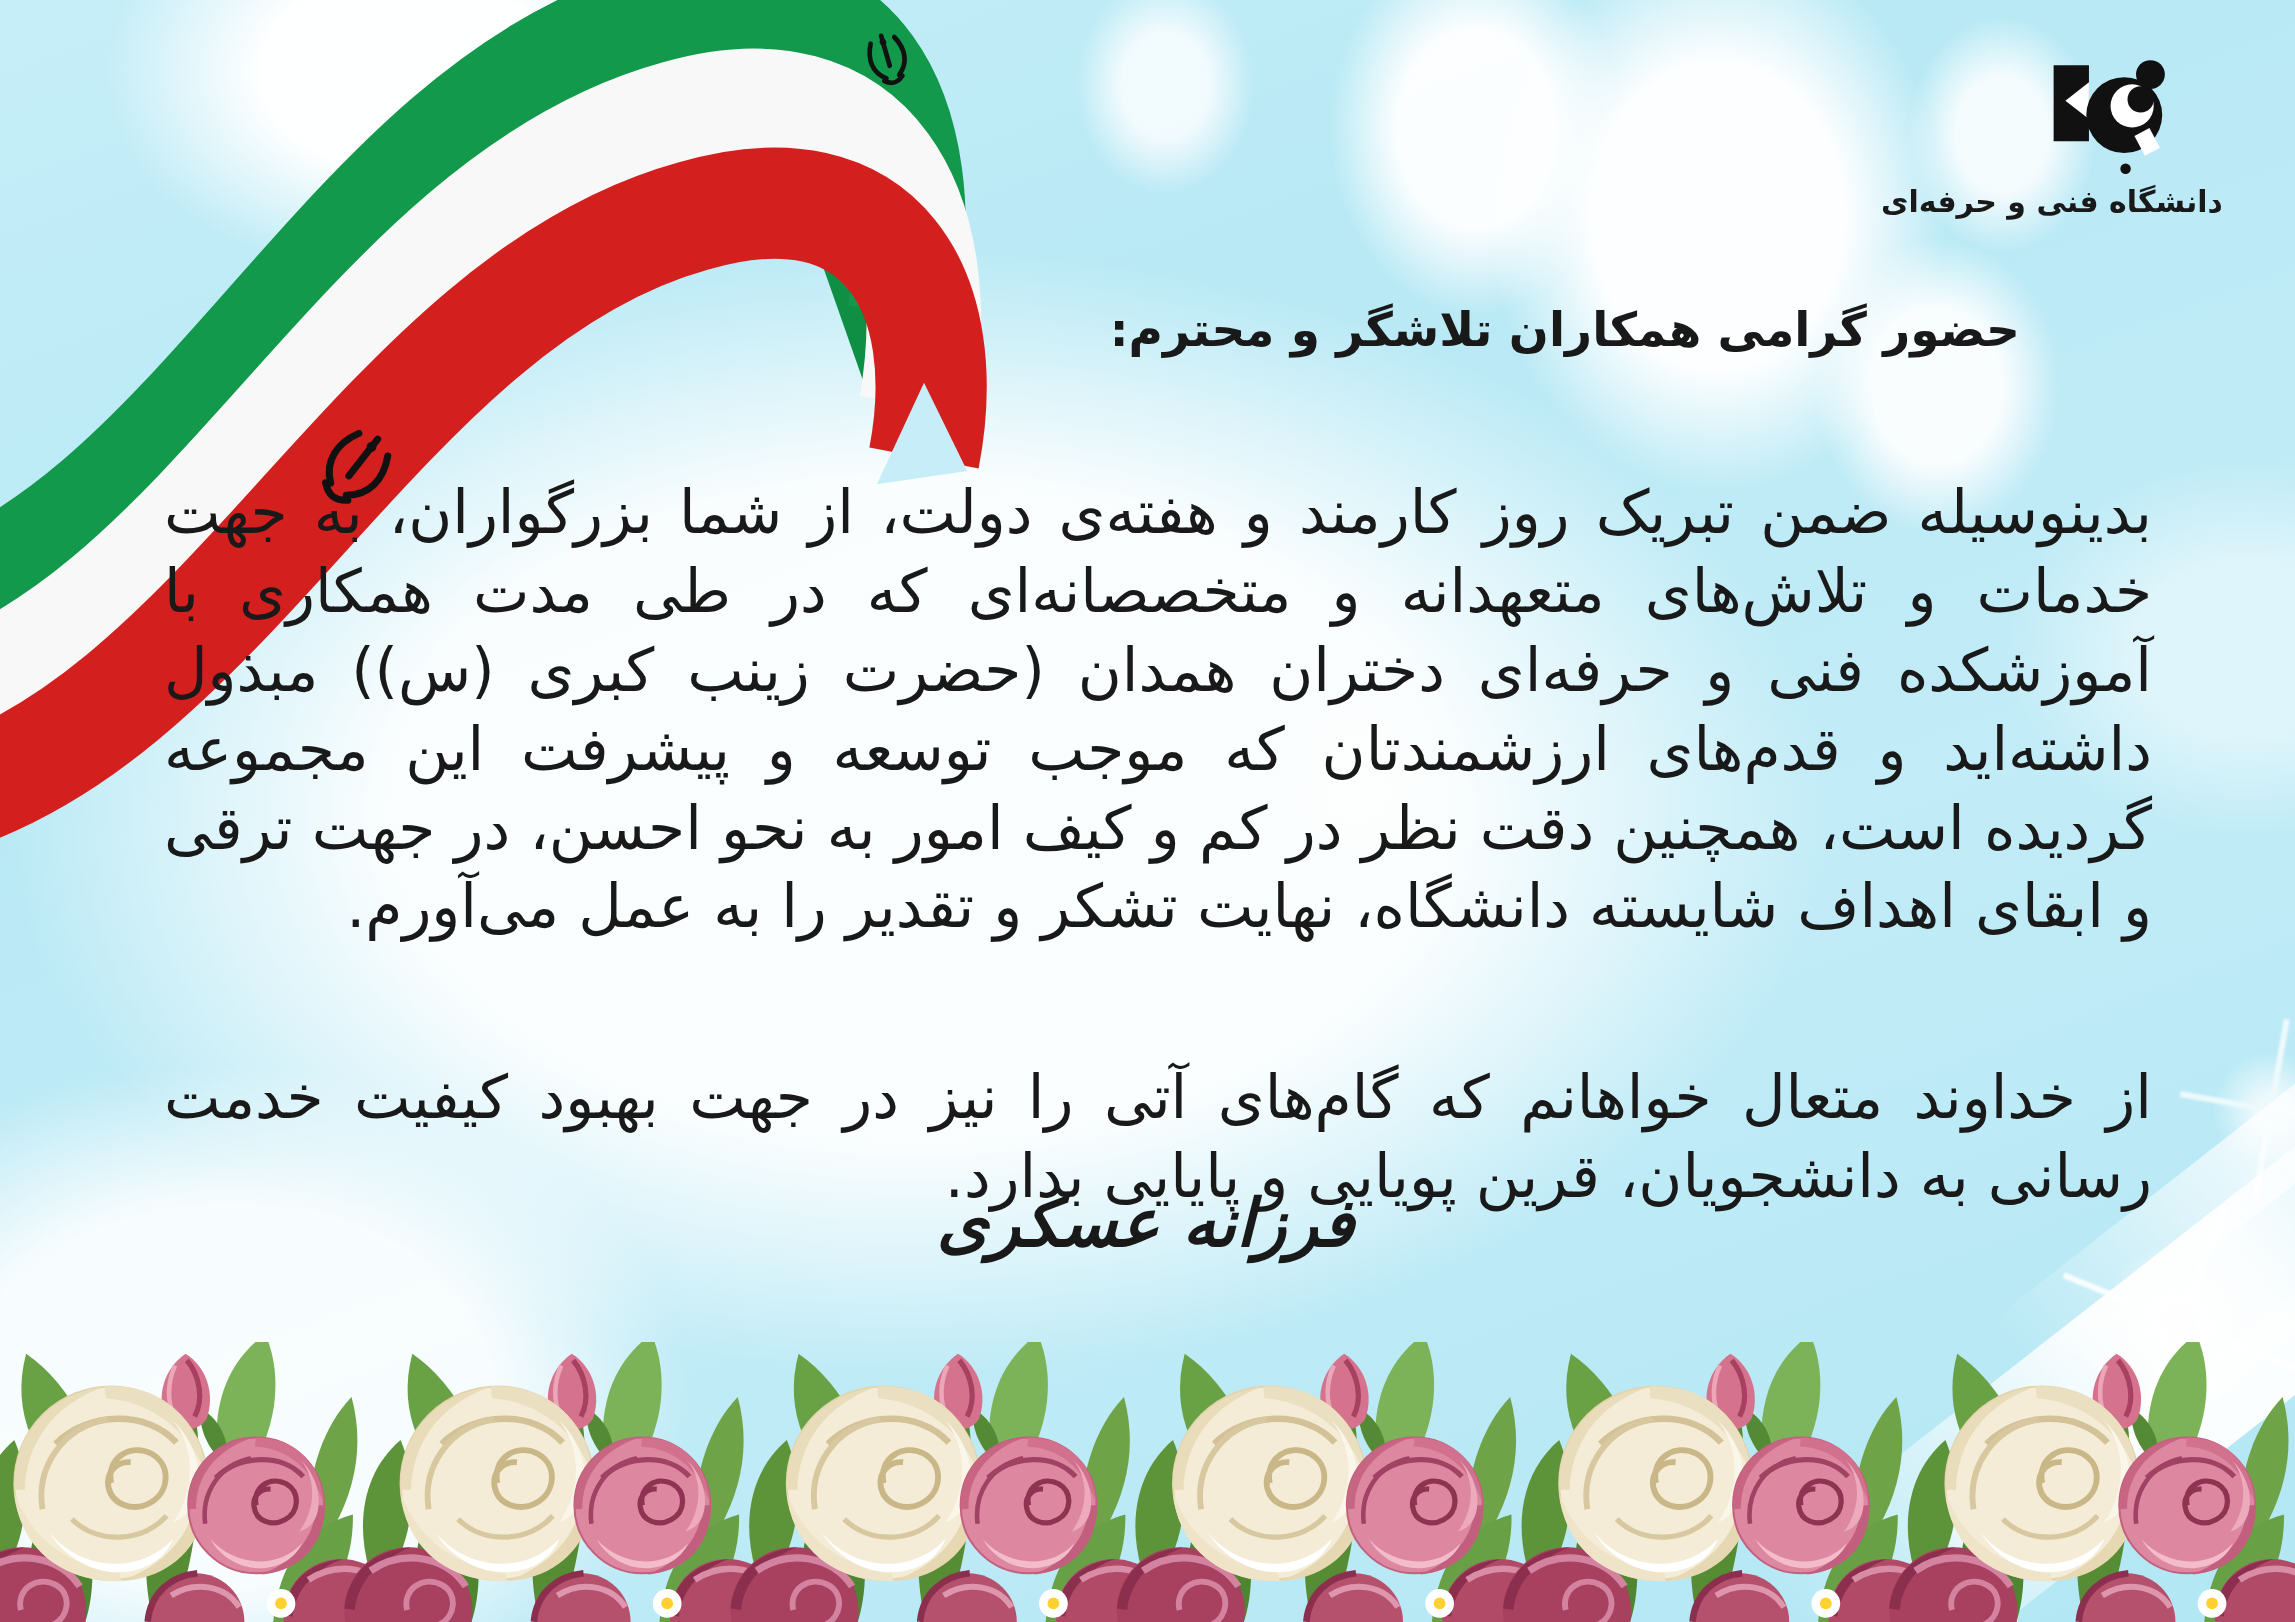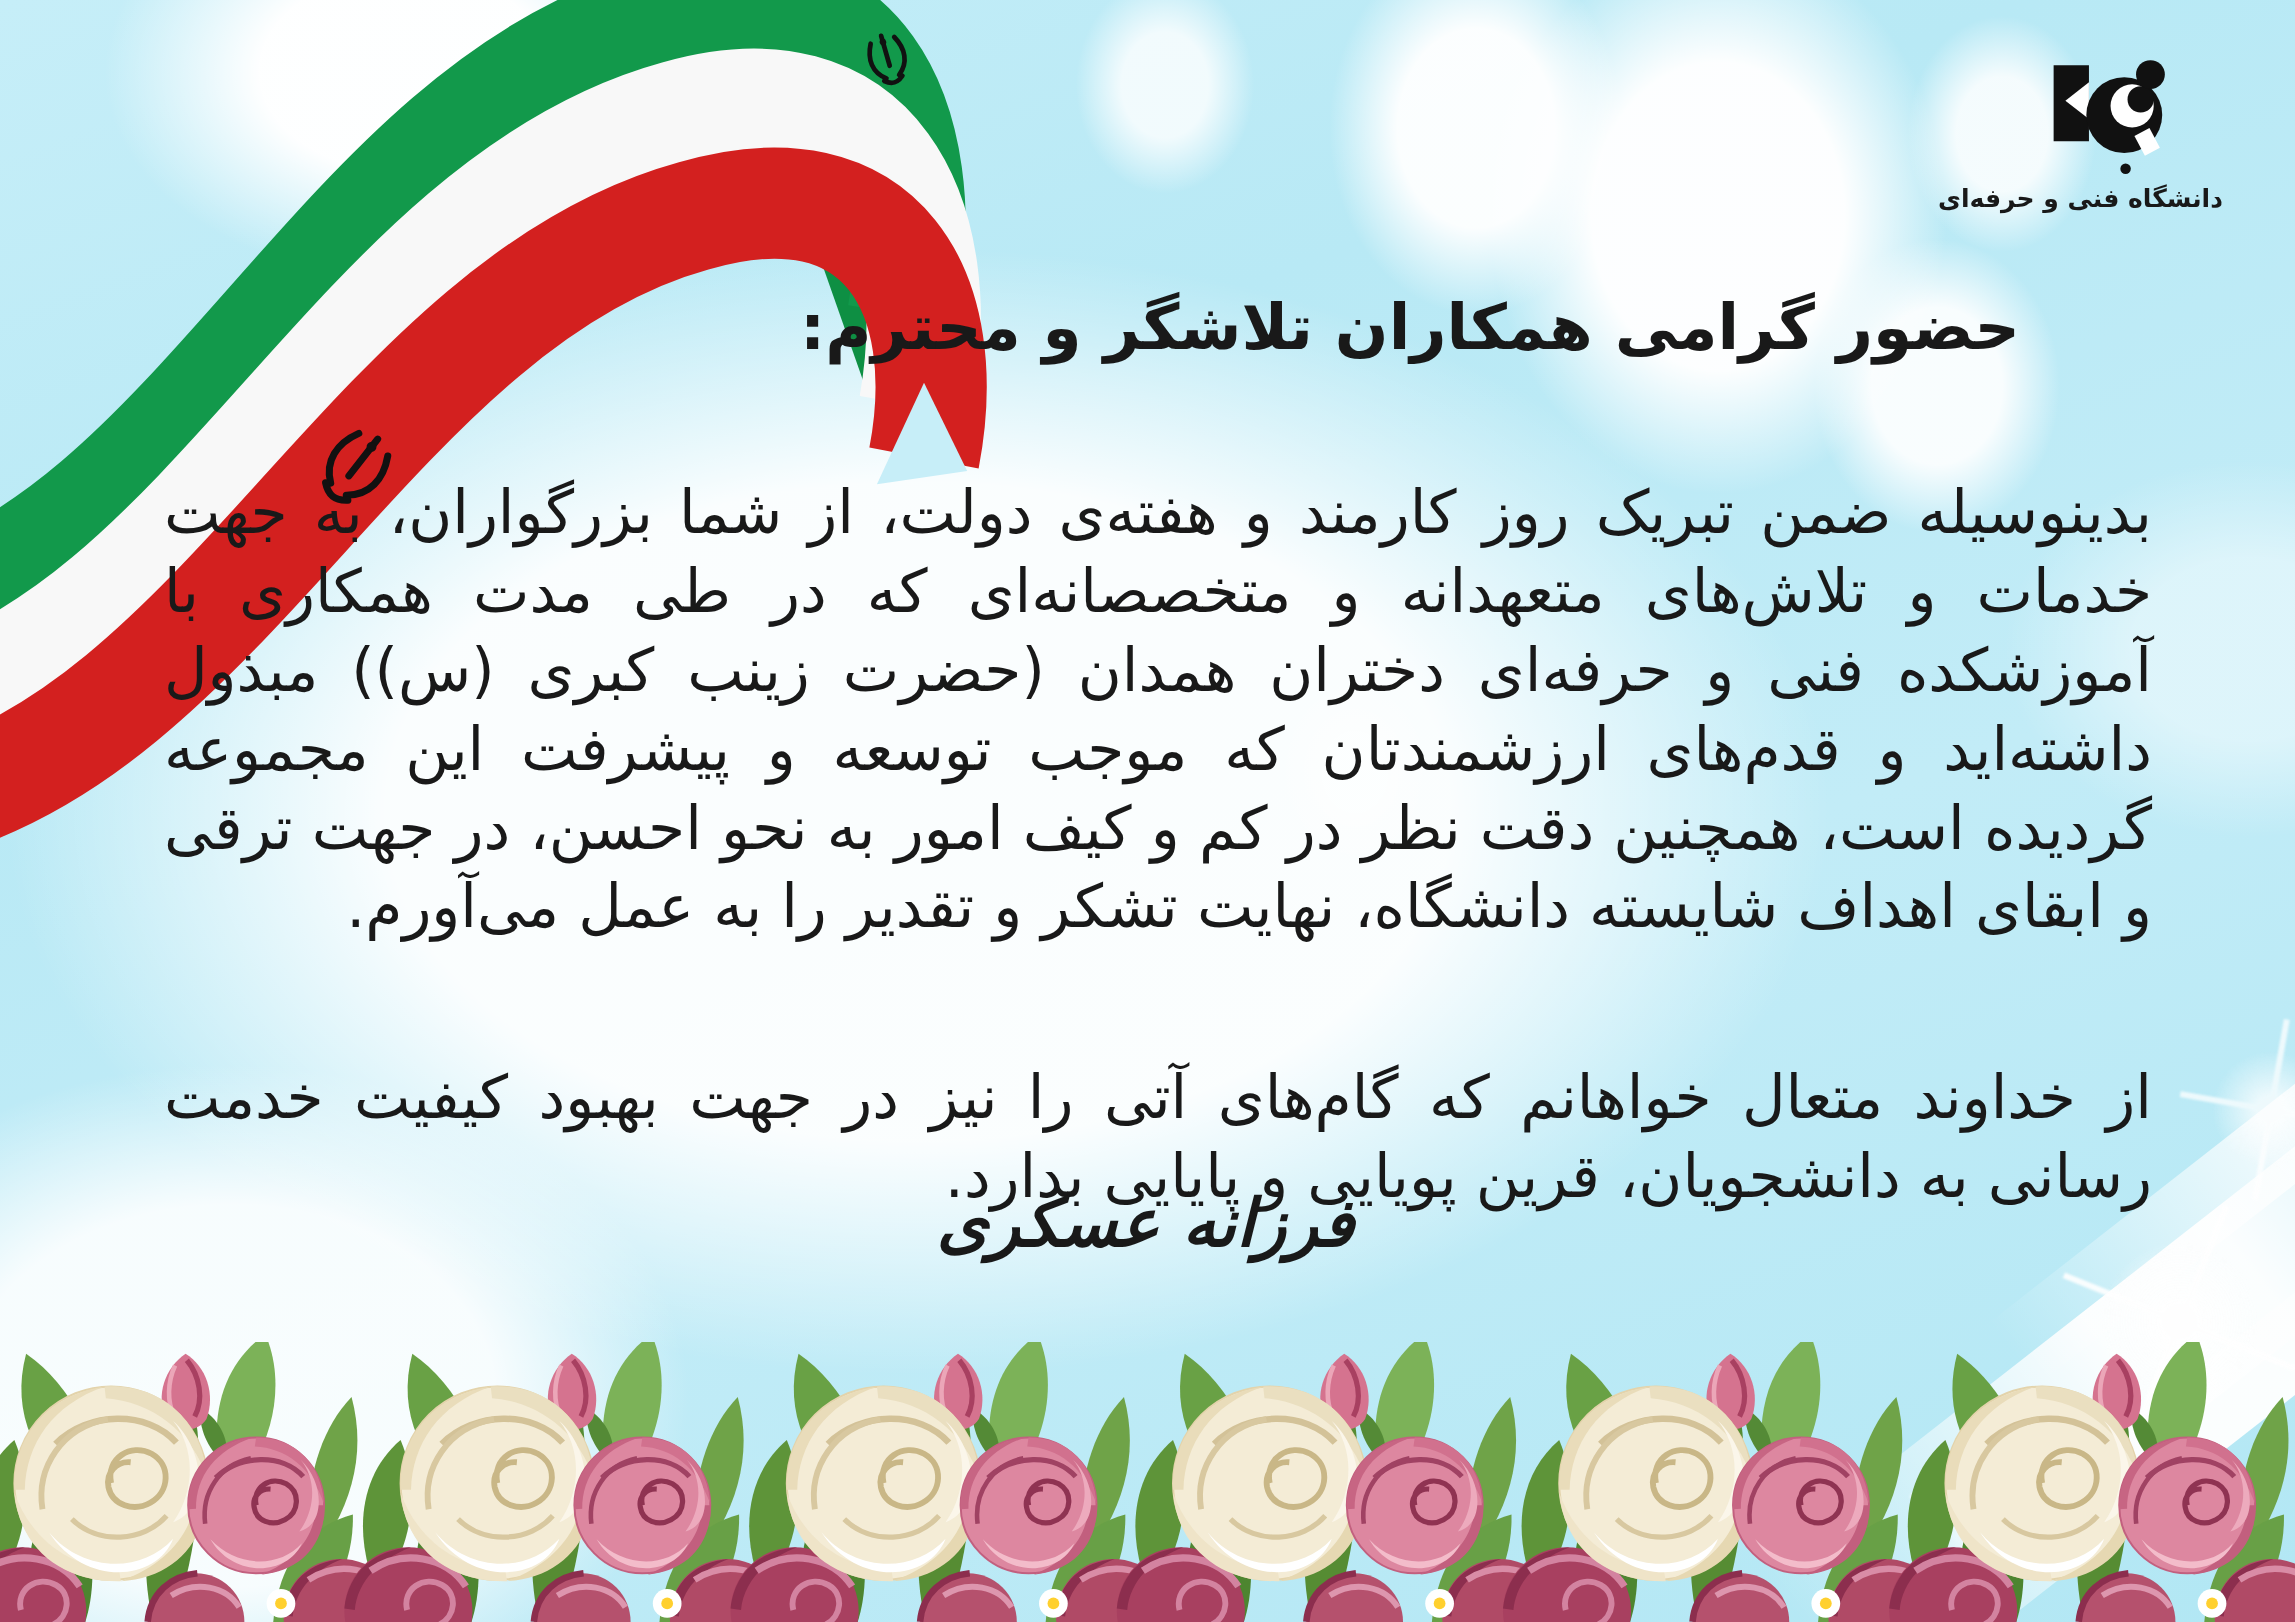--- a/index.html
+++ b/index.html
@@ -36,25 +36,25 @@
       linear-gradient(#fff,#fff) 50% 50%/5.9px 100% no-repeat,
       linear-gradient(#fff,#fff) 50% 50%/100% 5.9px no-repeat;
   }
   .sparkle1{left:2055px;top:1197px;width:249px;height:249px;transform:rotate(22deg);}
   .sparkle2{left:2179px;top:1018px;width:183px;height:183px;transform:rotate(10deg);opacity:.75;}
   .sparkle3{left:1901px;top:1459px;width:144px;height:144px;transform:rotate(30deg);opacity:.6;}
 
   .ribbon{position:absolute;left:0;top:0;z-index:2;}
 
   .logo{position:absolute;top:60px;right:72px;width:222px;z-index:2;text-align:center;}
-  .logo-caption{display:block;margin-top:3.9px;font-size:25px;font-weight:600;white-space:nowrap;direction:rtl;}
+  .logo-caption{display:block;margin-top:3.9px;font-size:30px;font-weight:600;white-space:nowrap;direction:rtl;}
 
   .salutation{
-    position:absolute;top:291px;right:275px;z-index:3;
-    font-size:63px;font-weight:800;white-space:nowrap;direction:rtl;
+    position:absolute;top:302px;right:275px;z-index:3;
+    font-size:47px;font-weight:800;white-space:nowrap;direction:rtl;
   }
   .letter-body{
     position:absolute;top:473px;right:143px;left:164px;z-index:3;
     font-size:60px;font-weight:400;line-height:1.315;
     text-align:justify;direction:rtl;
   }
   .letter-body p{margin:0;}
   .letter-body p + p{margin-top:112px;}
 
   .signature{

